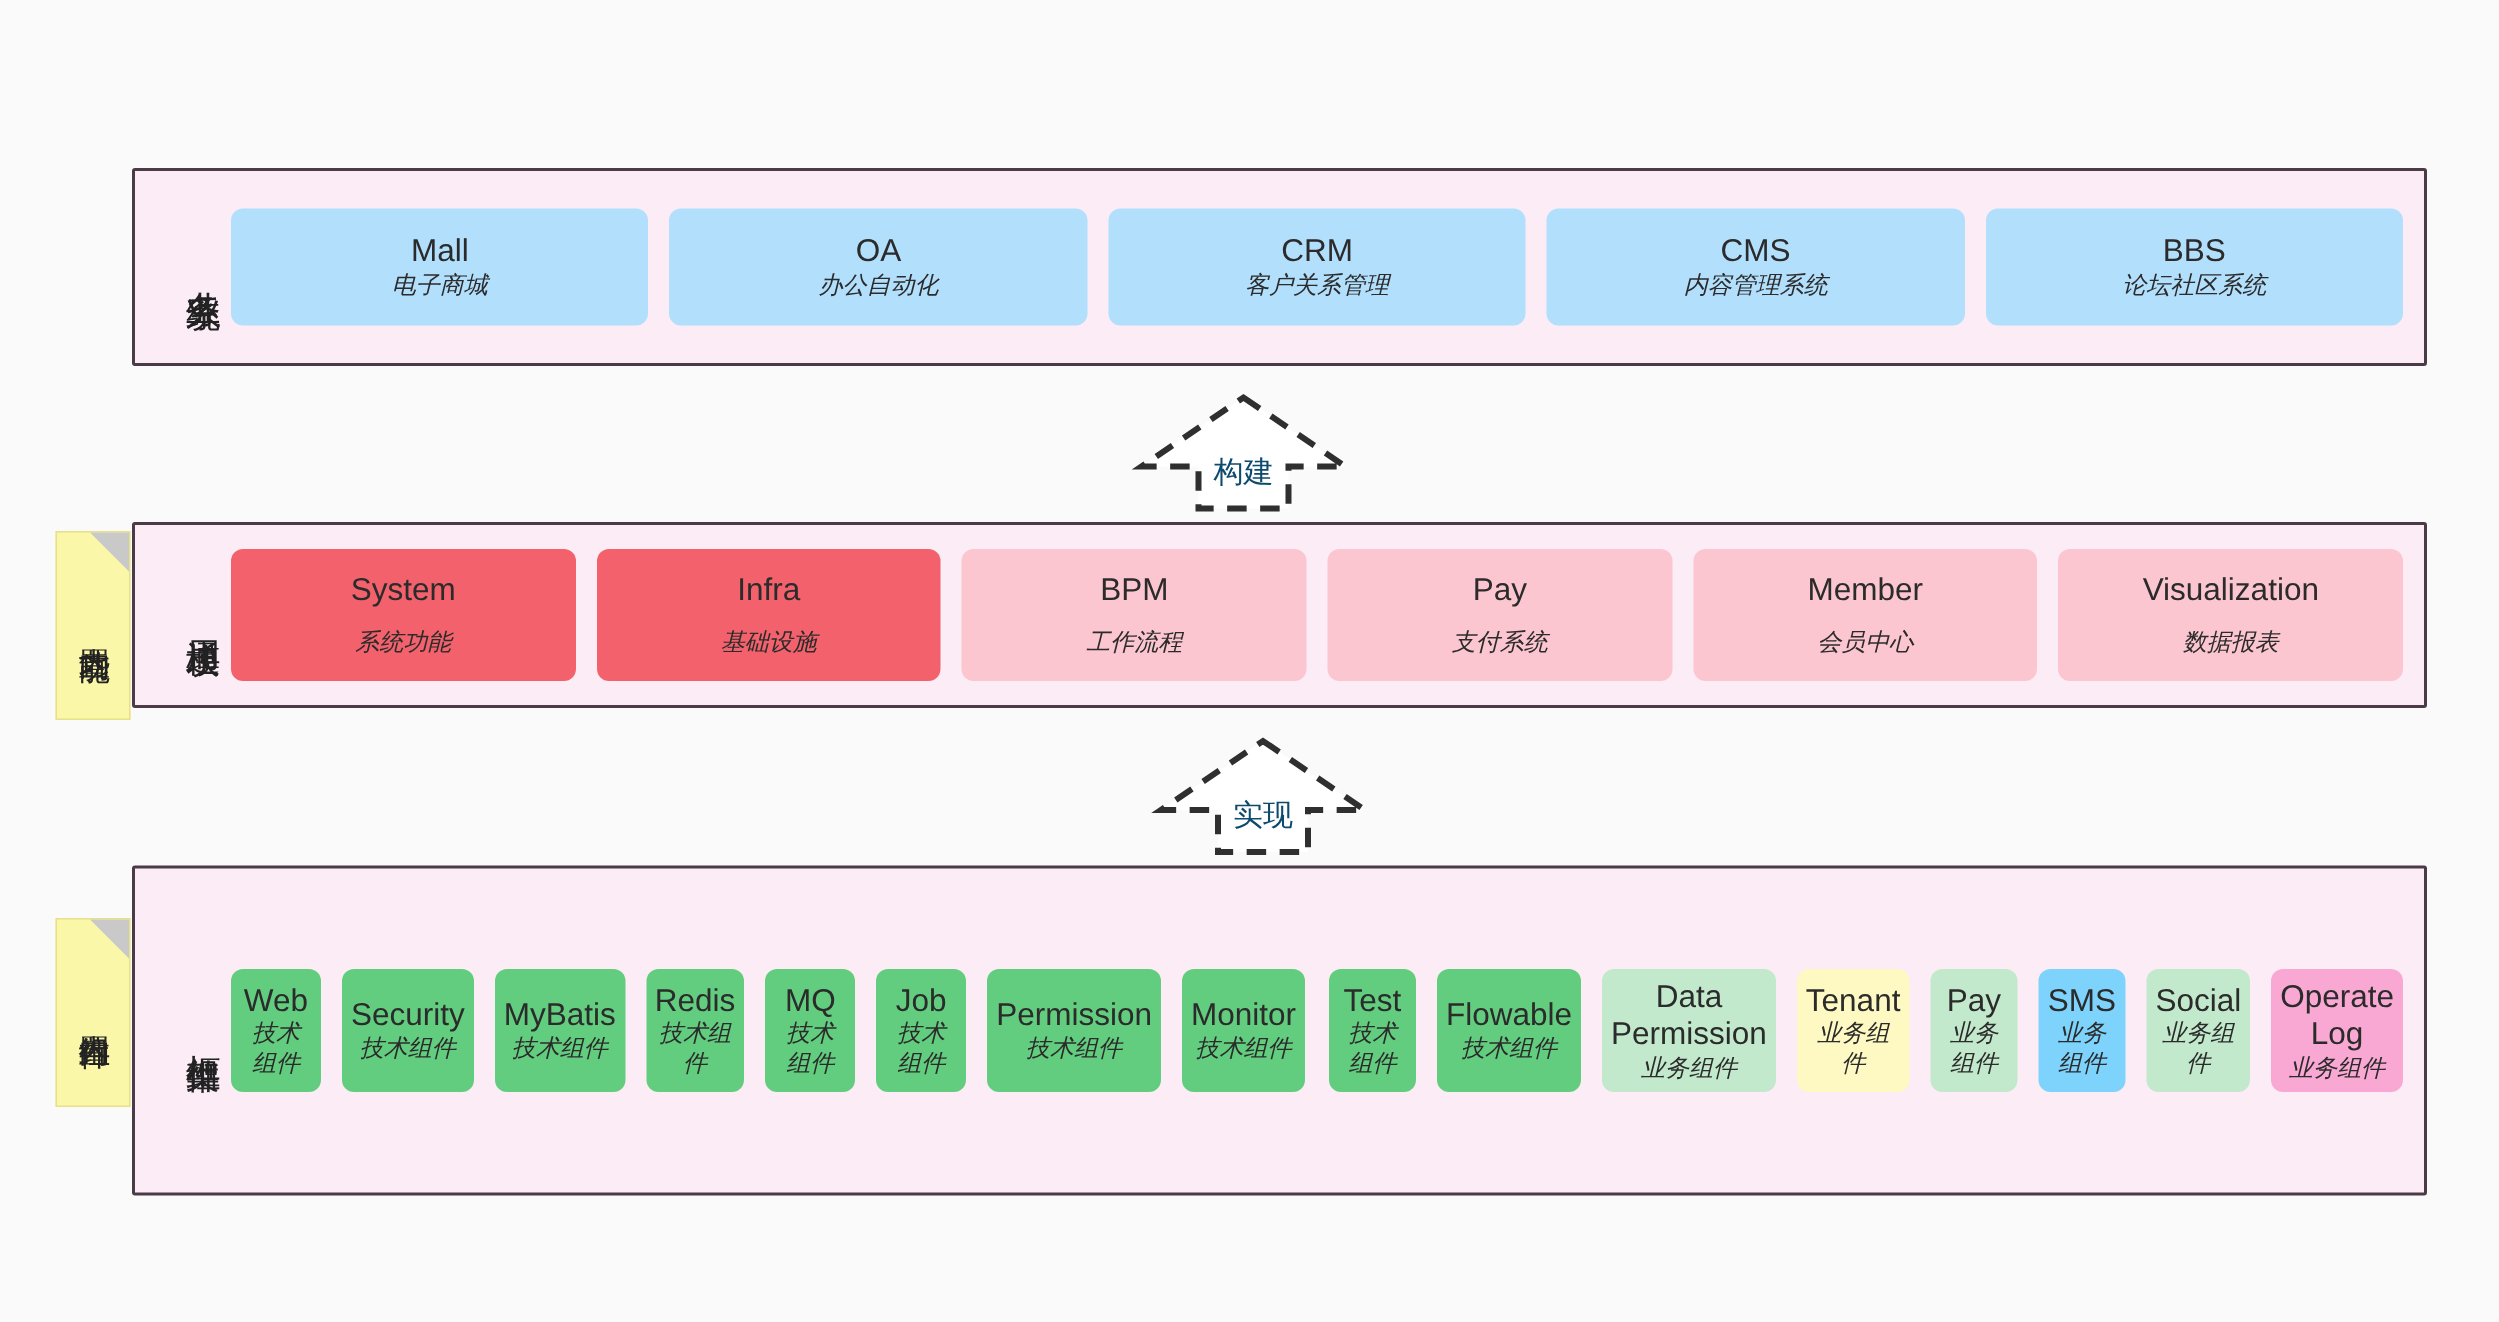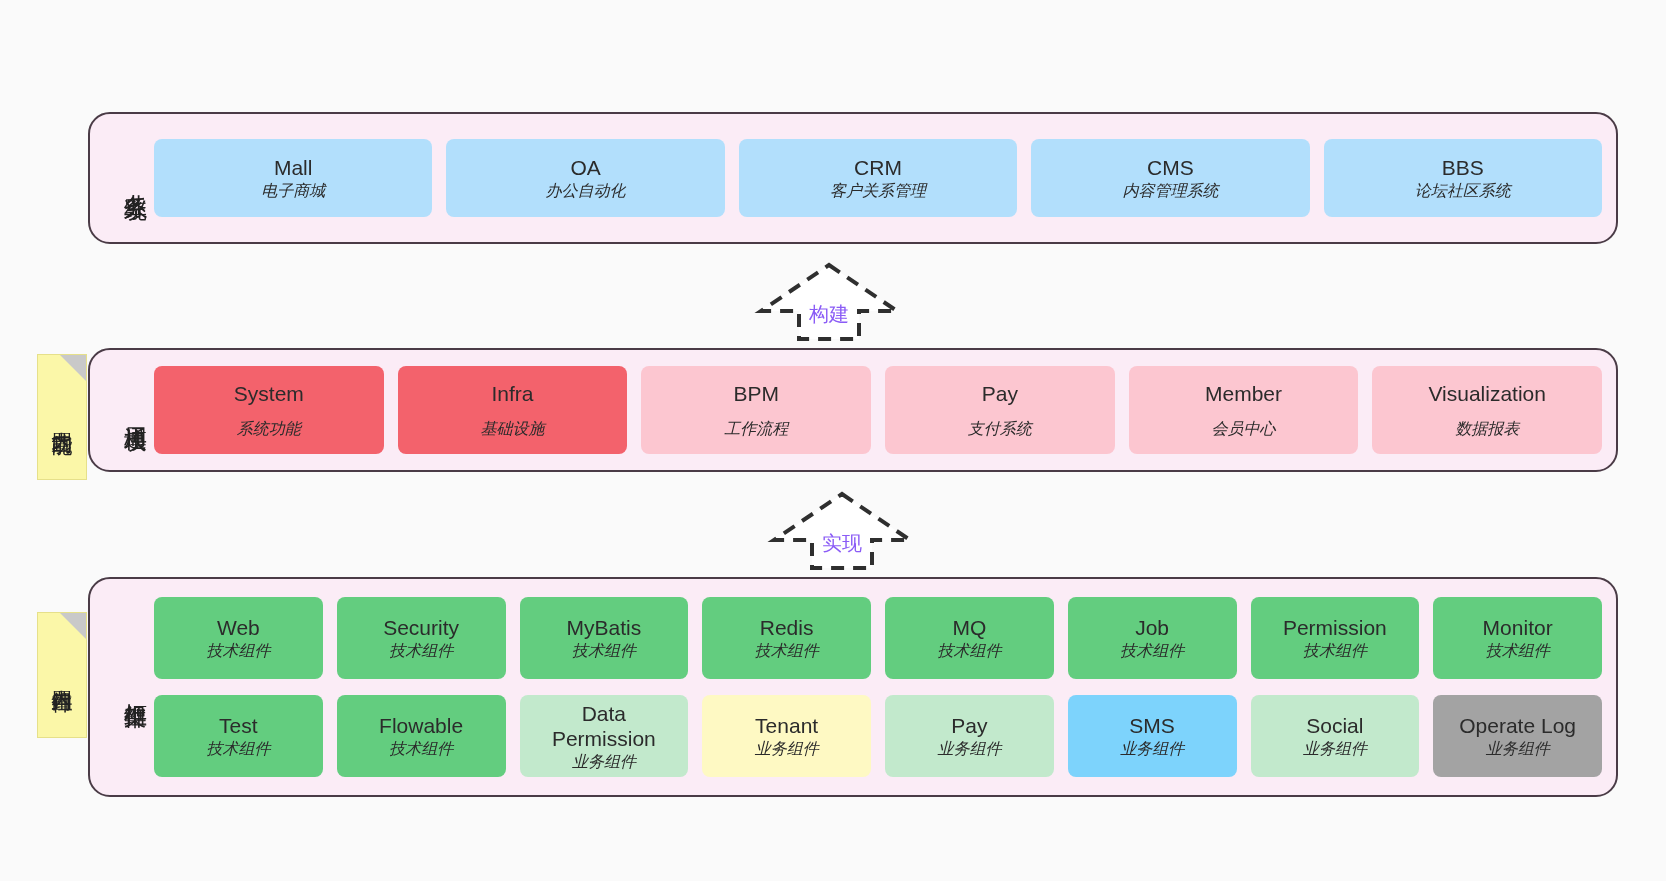--- a/index.html
+++ b/index.html
@@ -9,21 +9,21 @@
     font-family:"Liberation Sans","DejaVu Sans",sans-serif;
     position:relative;overflow:hidden;
   }
   .stage{position:absolute;left:0;top:0;width:1666px;height:881px;}
 
   
   .layer{
     position:absolute;
     background:#fbecf6;
     border:2px solid #4a3b46;
-    border-radius:22px;
+    border-radius:2px;
     box-sizing:border-box;
     display:flex;align-items:center;
   }
   .layer-title{
     width:46px;
     flex:0 0 46px;
     margin-left:12px;
     font-size:23px;
     color:#222;
     line-height:1.12;
@@ -36,21 +36,21 @@
   .cells{
     flex:1 1 auto;
     display:flex;
     align-items:center;
     justify-content:space-between;
     height:100%;
     padding:0 14px 0 6px;
     box-sizing:border-box;
     gap:14px;
   }
-  .cells.twolines{flex-direction:column;justify-content:center;gap:16px;}
+  .cells.twolines{justify-content:center;gap:16px;}
   .row{display:flex;width:100%;justify-content:space-between;gap:14px;}
 
   
   .cell{
     flex:1 1 0;
     border-radius:8px;
     display:flex;flex-direction:column;
     align-items:center;justify-content:center;
     text-align:center;
     color:#2b2b2b;
@@ -85,21 +85,21 @@
     border-top:26px solid #c9c9c9;
     border-left:26px solid transparent;
   }
 
   
   .arrow{position:absolute;z-index:2;}
   .arrow svg{display:block;overflow:visible;}
   .arrow .alabel{
     position:absolute;left:0;right:0;
     text-align:center;
-    font-size:20px;color:#8b5cf6;
+    font-size:20px;color:#0c4a6e;
     white-space:nowrap;
   }
 </style>
 </head>
 <body>
 
 <div class="stage">
 
   <div class="layer h-biz" style="left:88px;top:112px;width:1530px;height:132px;">
     <div class="layer-title">业务系统</div>
@@ -242,21 +242,21 @@
           <div class="t2">业务组件</div>
         </div>
         <div class="cell" style="background:#7dd3fc;">
           <div class="t1">SMS</div>
           <div class="t2">业务组件</div>
         </div>
         <div class="cell" style="background:#c2e9cc;">
           <div class="t1">Social</div>
           <div class="t2">业务组件</div>
         </div>
-        <div class="cell" style="background:#a3a3a3;">
+        <div class="cell" style="background:#f9a8d4;">
           <div class="t1">Operate Log</div>
           <div class="t2">业务组件</div>
         </div>
       </div>
 
     </div>
   </div>
 
 </div>
 

